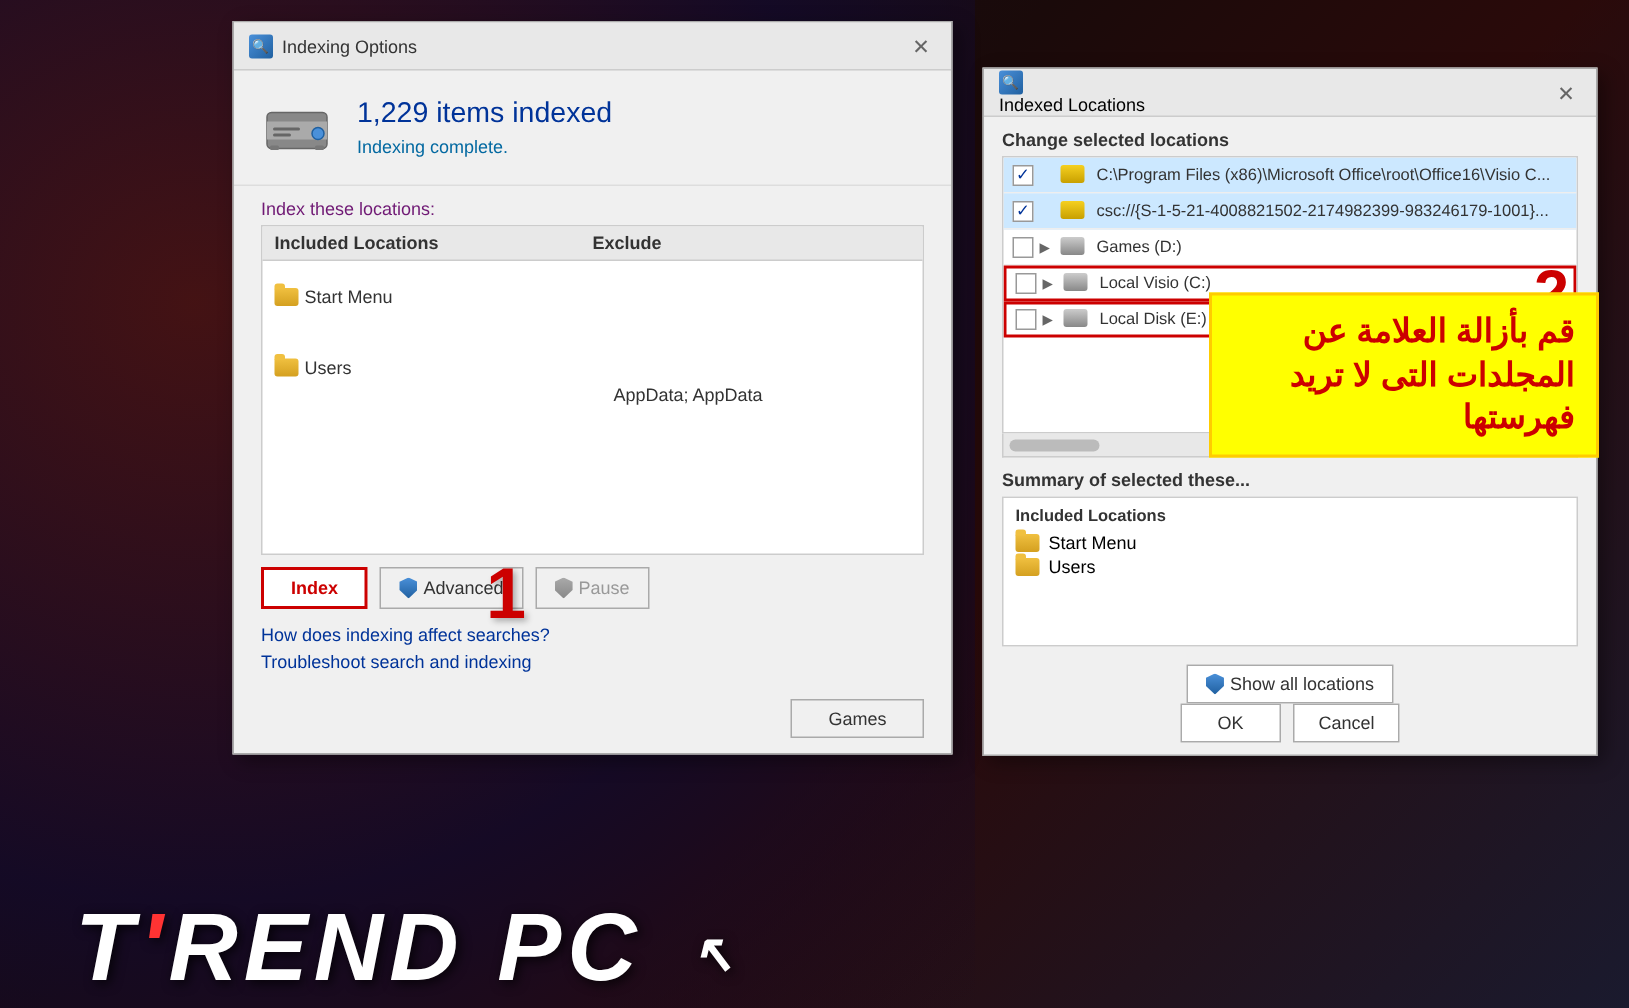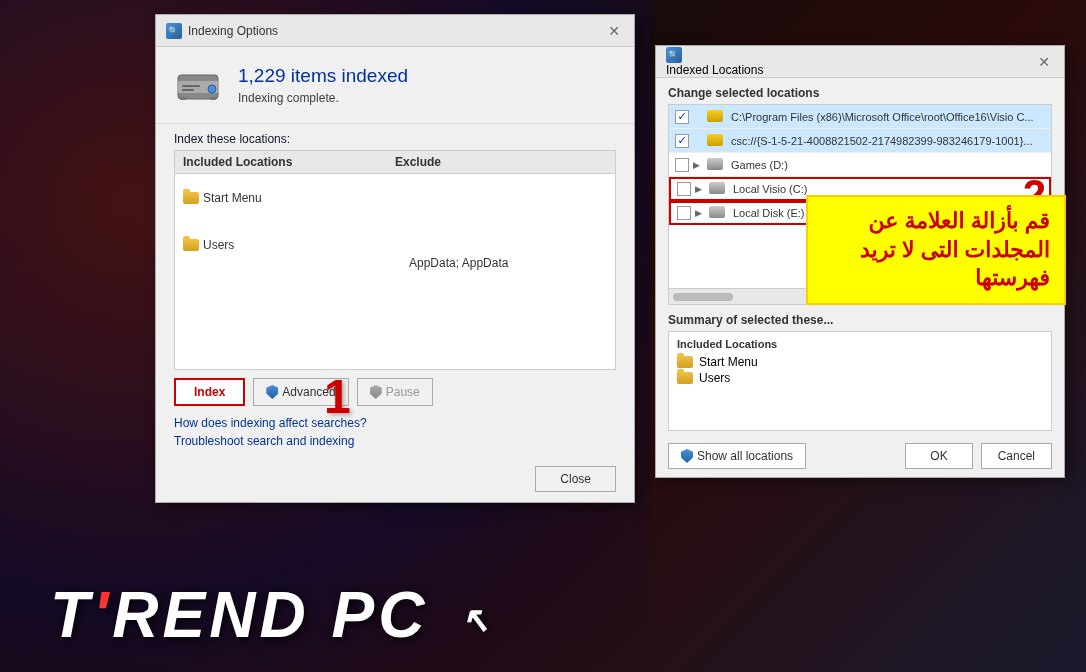--- a/index.html
+++ b/index.html
@@ -24,21 +24,21 @@
       position: absolute;
       left: 0; top: 0;
       width: 650px;
       height: 672px;
       background: radial-gradient(ellipse at 20% 30%, rgba(80,20,20,0.8) 0%, rgba(20,10,40,0.9) 60%, transparent 100%);
     }
 
     
     .brand {
       position: absolute;
-      bottom: 20px;
+      bottom: 4px;
       left: 50px;
       font-size: 64px;
       font-weight: 900;
       color: white;
       letter-spacing: 4px;
       font-style: italic;
       text-shadow: 2px 2px 8px rgba(0,0,0,0.8);
       user-select: none;
       margin-top: 32px;
     }
@@ -110,29 +110,29 @@
       flex-shrink: 0;
     }
     .stats-text { }
     .items-count {
       color: #003399;
       font-size: 19px;
       font-weight: 500;
     }
     .indexing-status {
       font-size: 12px;
-      color: #404040;
+      color: #0369a1;
       margin-top: 4px;
     }
 
     
     .dialog-locations-label {
       padding: 8px 18px 4px;
       font-size: 12px;
-      color: #0f172a;
+      color: #701a75;
     }
 
     
     .locations-table {
       margin: 0 18px;
       border: 1px solid #ccc;
       background: white;
       height: 220px;
     }
     .table-header {
@@ -414,21 +414,22 @@
       line-height: 1.3;
       text-align: right;
       direction: rtl;
     }
 
     
     .indexed-footer {
       padding: 8px 12px;
       display: flex;
       align-items: center;
-      justify-content: space-between;
+      justify-content: flex-end;
+      flex-direction: column;
     }
     .btn-show-locations {
       padding: 5px 12px;
       background: white;
       border: 1px solid #aaa;
       color: #333;
       font-size: 12px;
       cursor: pointer;
       display: flex; align-items: center; gap: 4px;
     }
@@ -526,21 +527,21 @@
       <span>Pause</span>
     </button>
   </div>
 
   <div class="dialog-links">
     <a class="dialog-link" href="#">How does indexing affect searches?</a>
     <a class="dialog-link" href="#">Troubleshoot search and indexing</a>
   </div>
 
   <div class="dialog-close-row">
-    <button class="btn-close-dialog">Close</button>
+    <button class="btn-close-dialog">Games</button>
   </div>
 </div>
 
 <div class="dialog-indexed">
 
   <div class="indexed-title-bar">
     <div class="title-left">
       <div class="dialog-title-icon">🔍</div>
       <span>Indexed Locations</span>
     </div>

